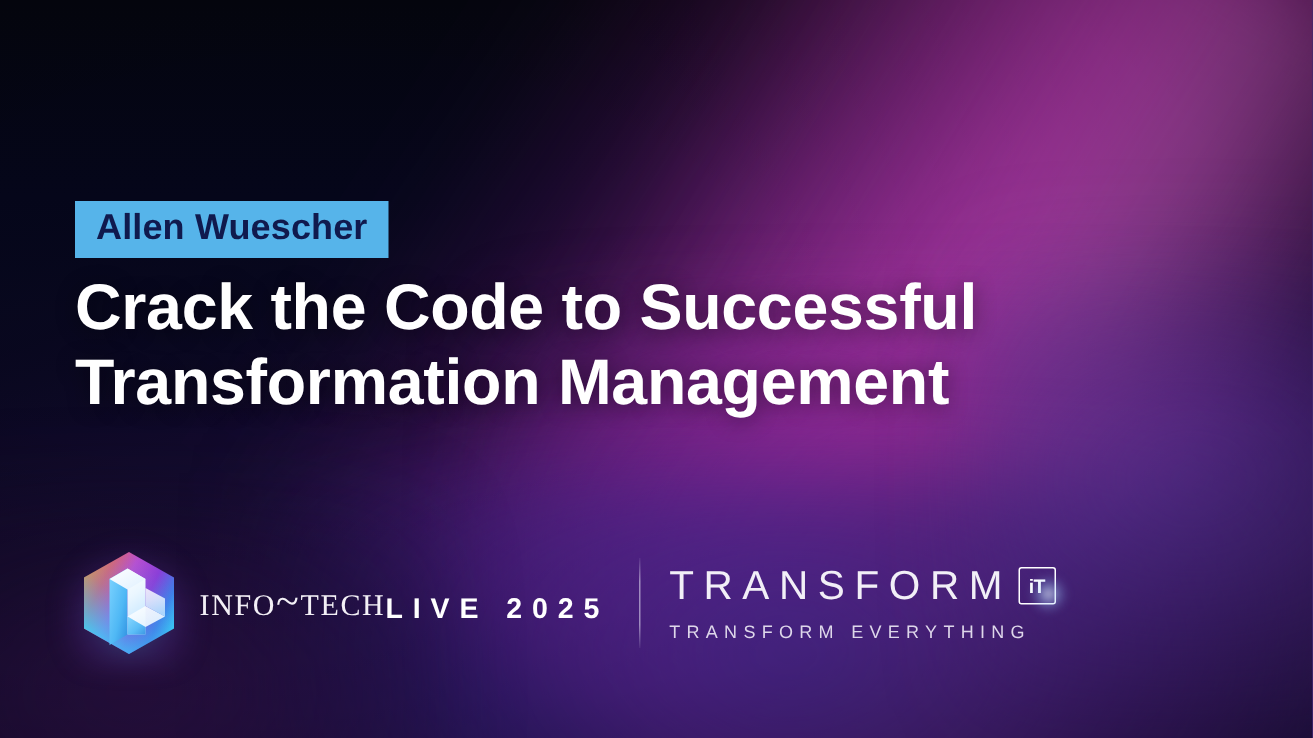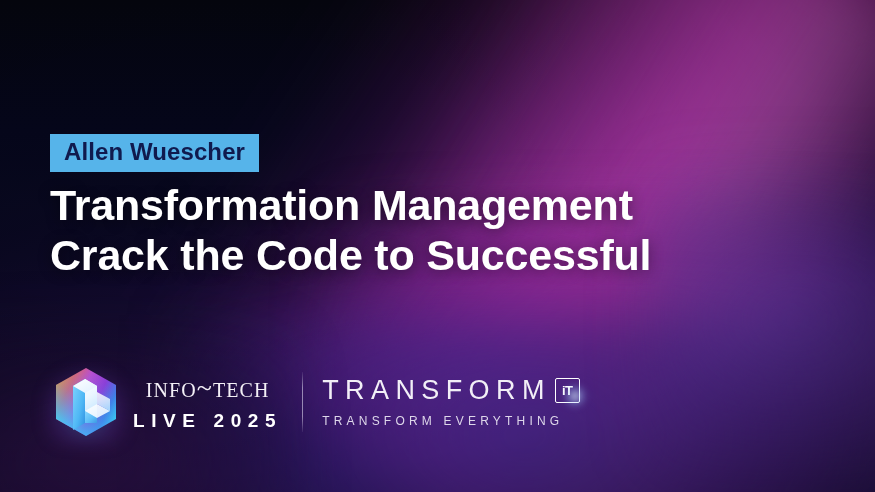--- a/index.html
+++ b/index.html
@@ -195,24 +195,23 @@
     background: radial-gradient(circle at 50% 60%,
         rgba(80,190,255,0.36) 0%,
         rgba(120,60,200,0.18) 46%,
         rgba(40,20,80,0) 74%);
     filter: blur(7px);
   }
   .mark svg { position: relative; display: block; }
 
   .infotech {
     display: flex;
-    flex-direction: column;
+    flex-direction: row;
     justify-content: center;
     padding-right: 20px;
-    align-items: center;
   }
   .infotech-name {
     font-family: "Liberation Serif", serif;
     color: #f3f0f6;
     font-size: 28px;
     line-height: 1;
     letter-spacing: 1.1px;
     font-variant: small-caps;
     text-transform: lowercase;
     white-space: nowrap;
@@ -311,22 +310,22 @@
   <div class="glow-bottom-violet"></div>
   <div class="glow-right-edge"></div>
   <div class="glow-bottom-left"></div>
   <div class="vignette"></div>
 
   <div class="content">
 
     <div class="speaker-badge">Allen Wuescher</div>
 
     <div class="title">
+      <span class="title-line">Crack the Code to Successful</span>
       <span class="title-line">Transformation Management</span>
-      <span class="title-line">Crack the Code to Successful</span>
     </div>
 
     <div class="logo-lockup">
 
       <div class="mark">
         <div class="mark-glow"></div>
         <svg width="68" height="72" viewBox="0 0 68 72">
           <defs>
             <linearGradient id="hexFill" x1="0" y1="0.25" x2="1" y2="0.8">
               <stop offset="0%" stop-color="#f0903a"></stop>

